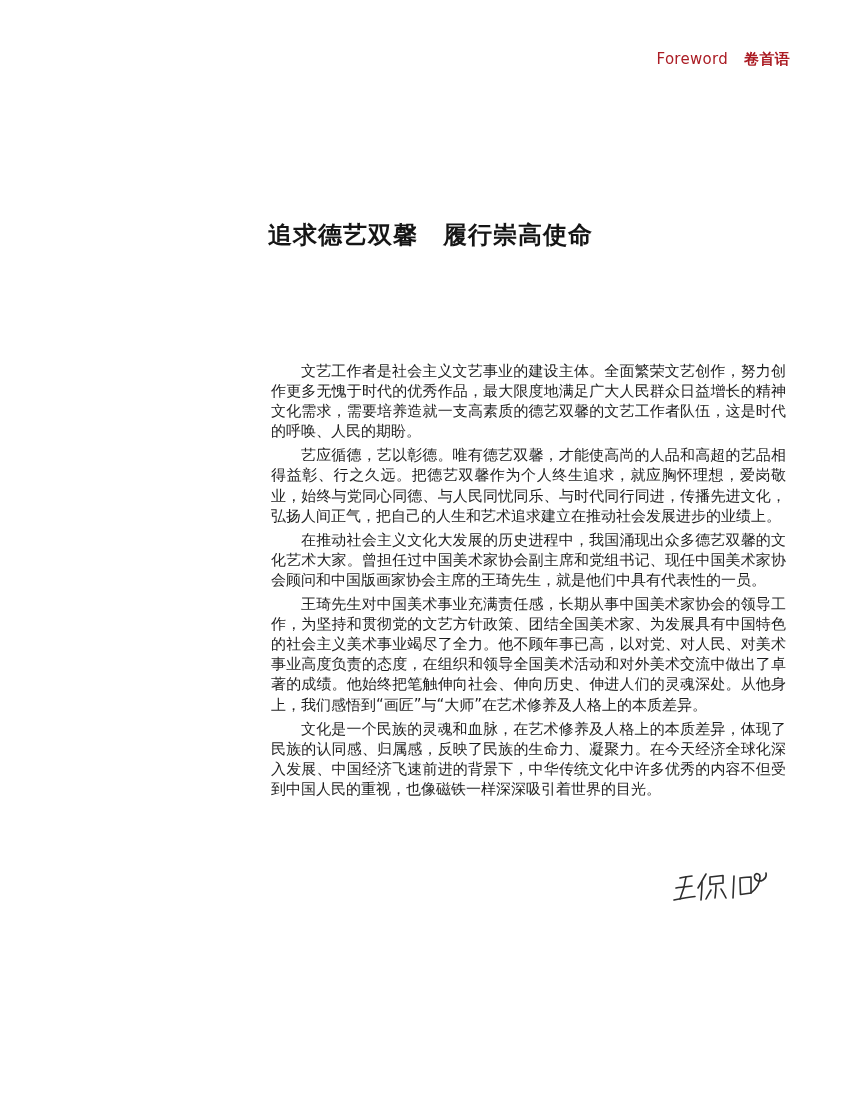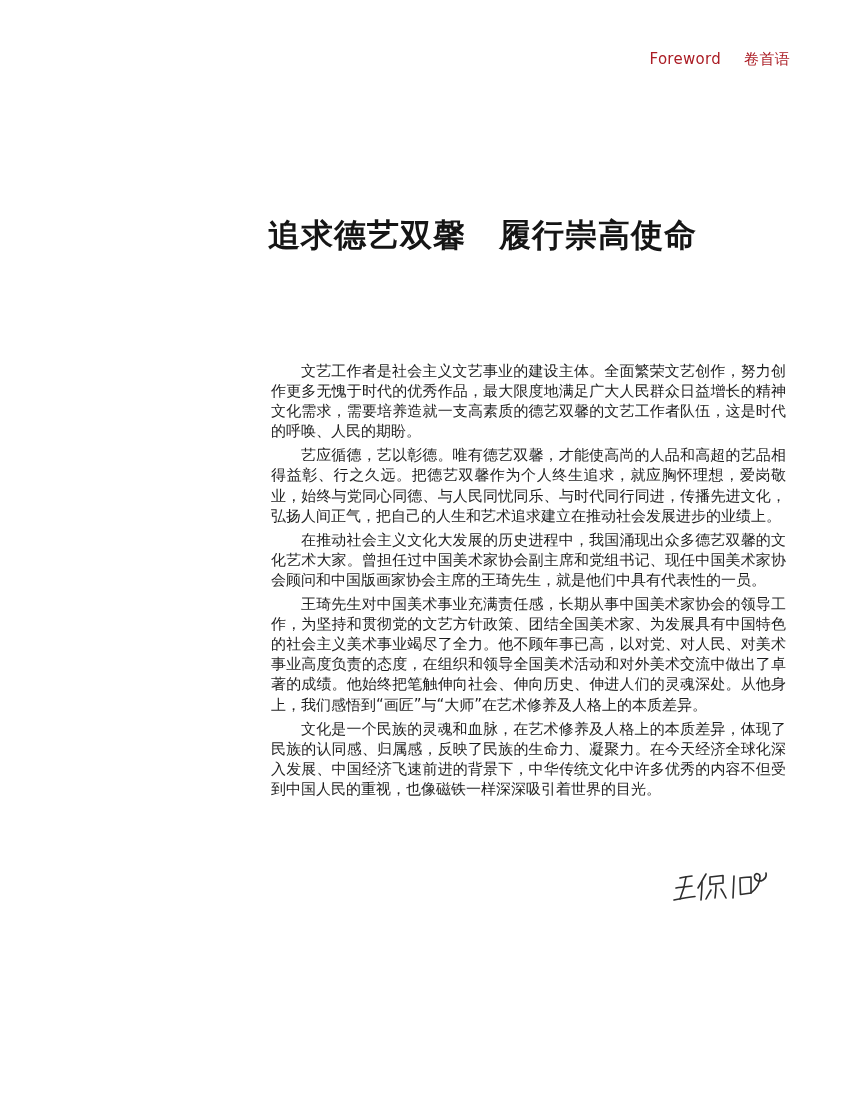--- a/index.html
+++ b/index.html
@@ -20,33 +20,33 @@
     position: absolute;
     top: 50px;
     right: 56px;
     font-size: 15px;
     color: #ab1c24;
     letter-spacing: 0.3px;
     white-space: nowrap;
   }
   .corner-header .en {
     font-weight: 400;
-    margin-right: 23px;
+    margin-right: 16px;
   }
   .corner-header .zh {
-    font-weight: 400;
+    font-weight: 700;
   }
   .article-title {
     position: absolute;
     left: 268px;
     top: 214px;
     width: 522px;
     font-family: "DejaVu Serif", "Liberation Serif", serif;
     font-weight: 700;
-    font-size: 32px;
+    font-size: 24px;
     line-height: 42px;
     color: #151515;
     letter-spacing: 1px;
     white-space: nowrap;
   }
   .article-body {
     position: absolute;
     left: 267px;
     top: 357px;
     width: 523px;

